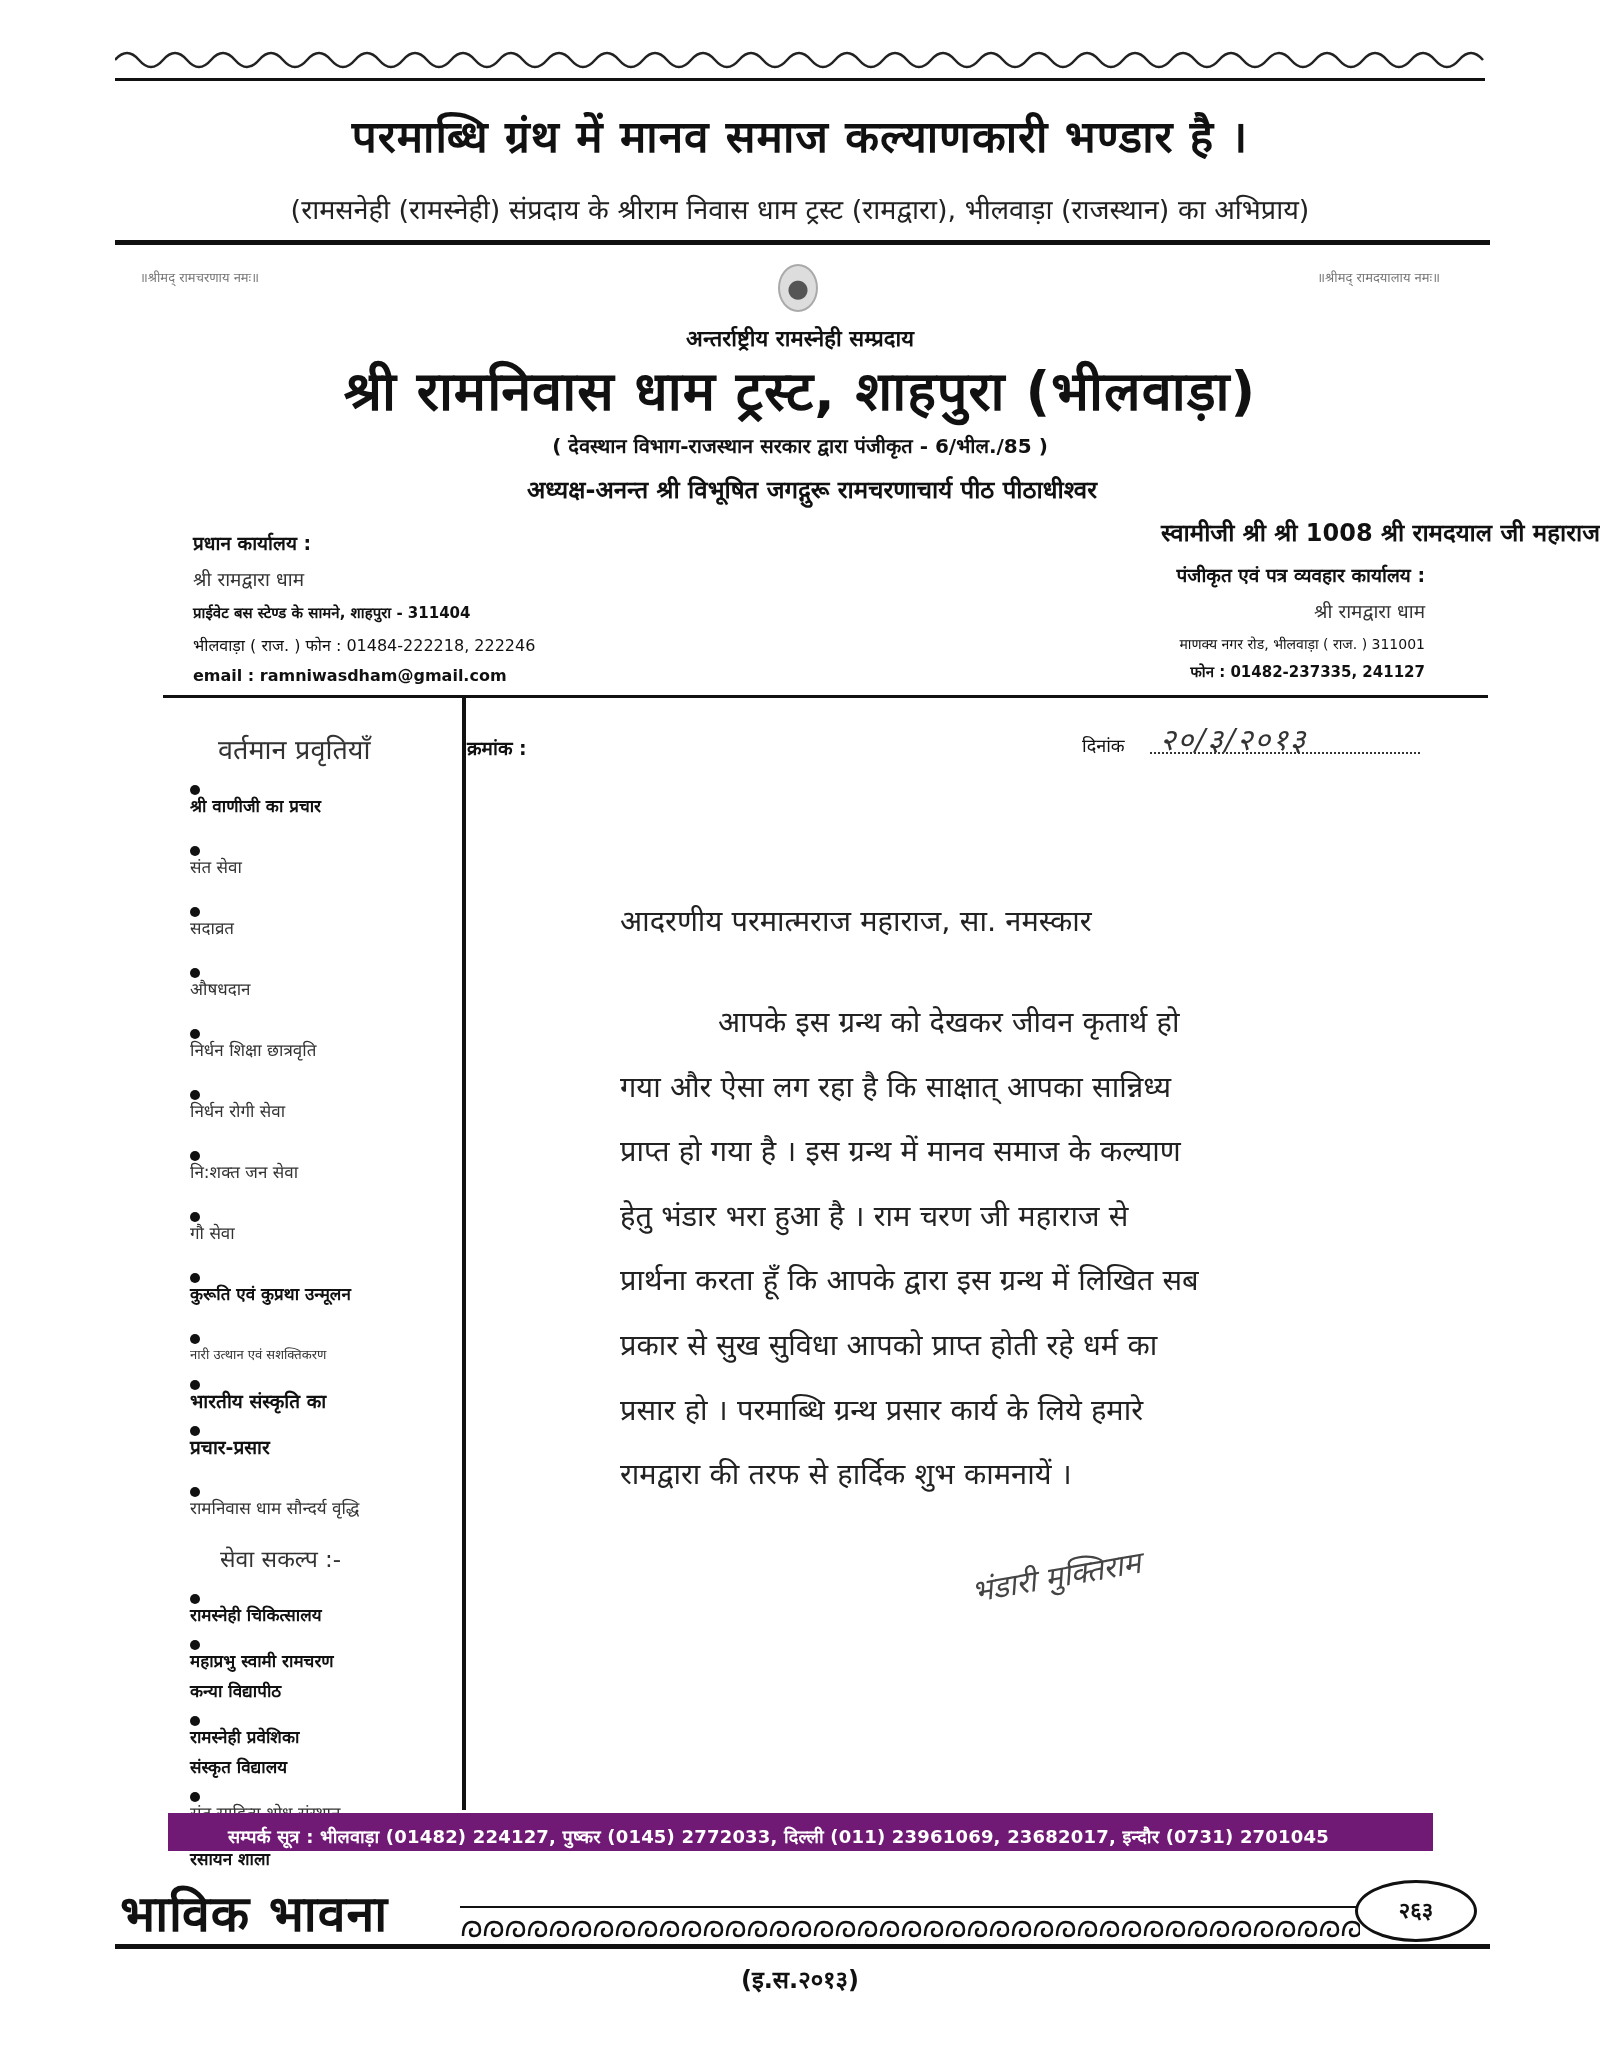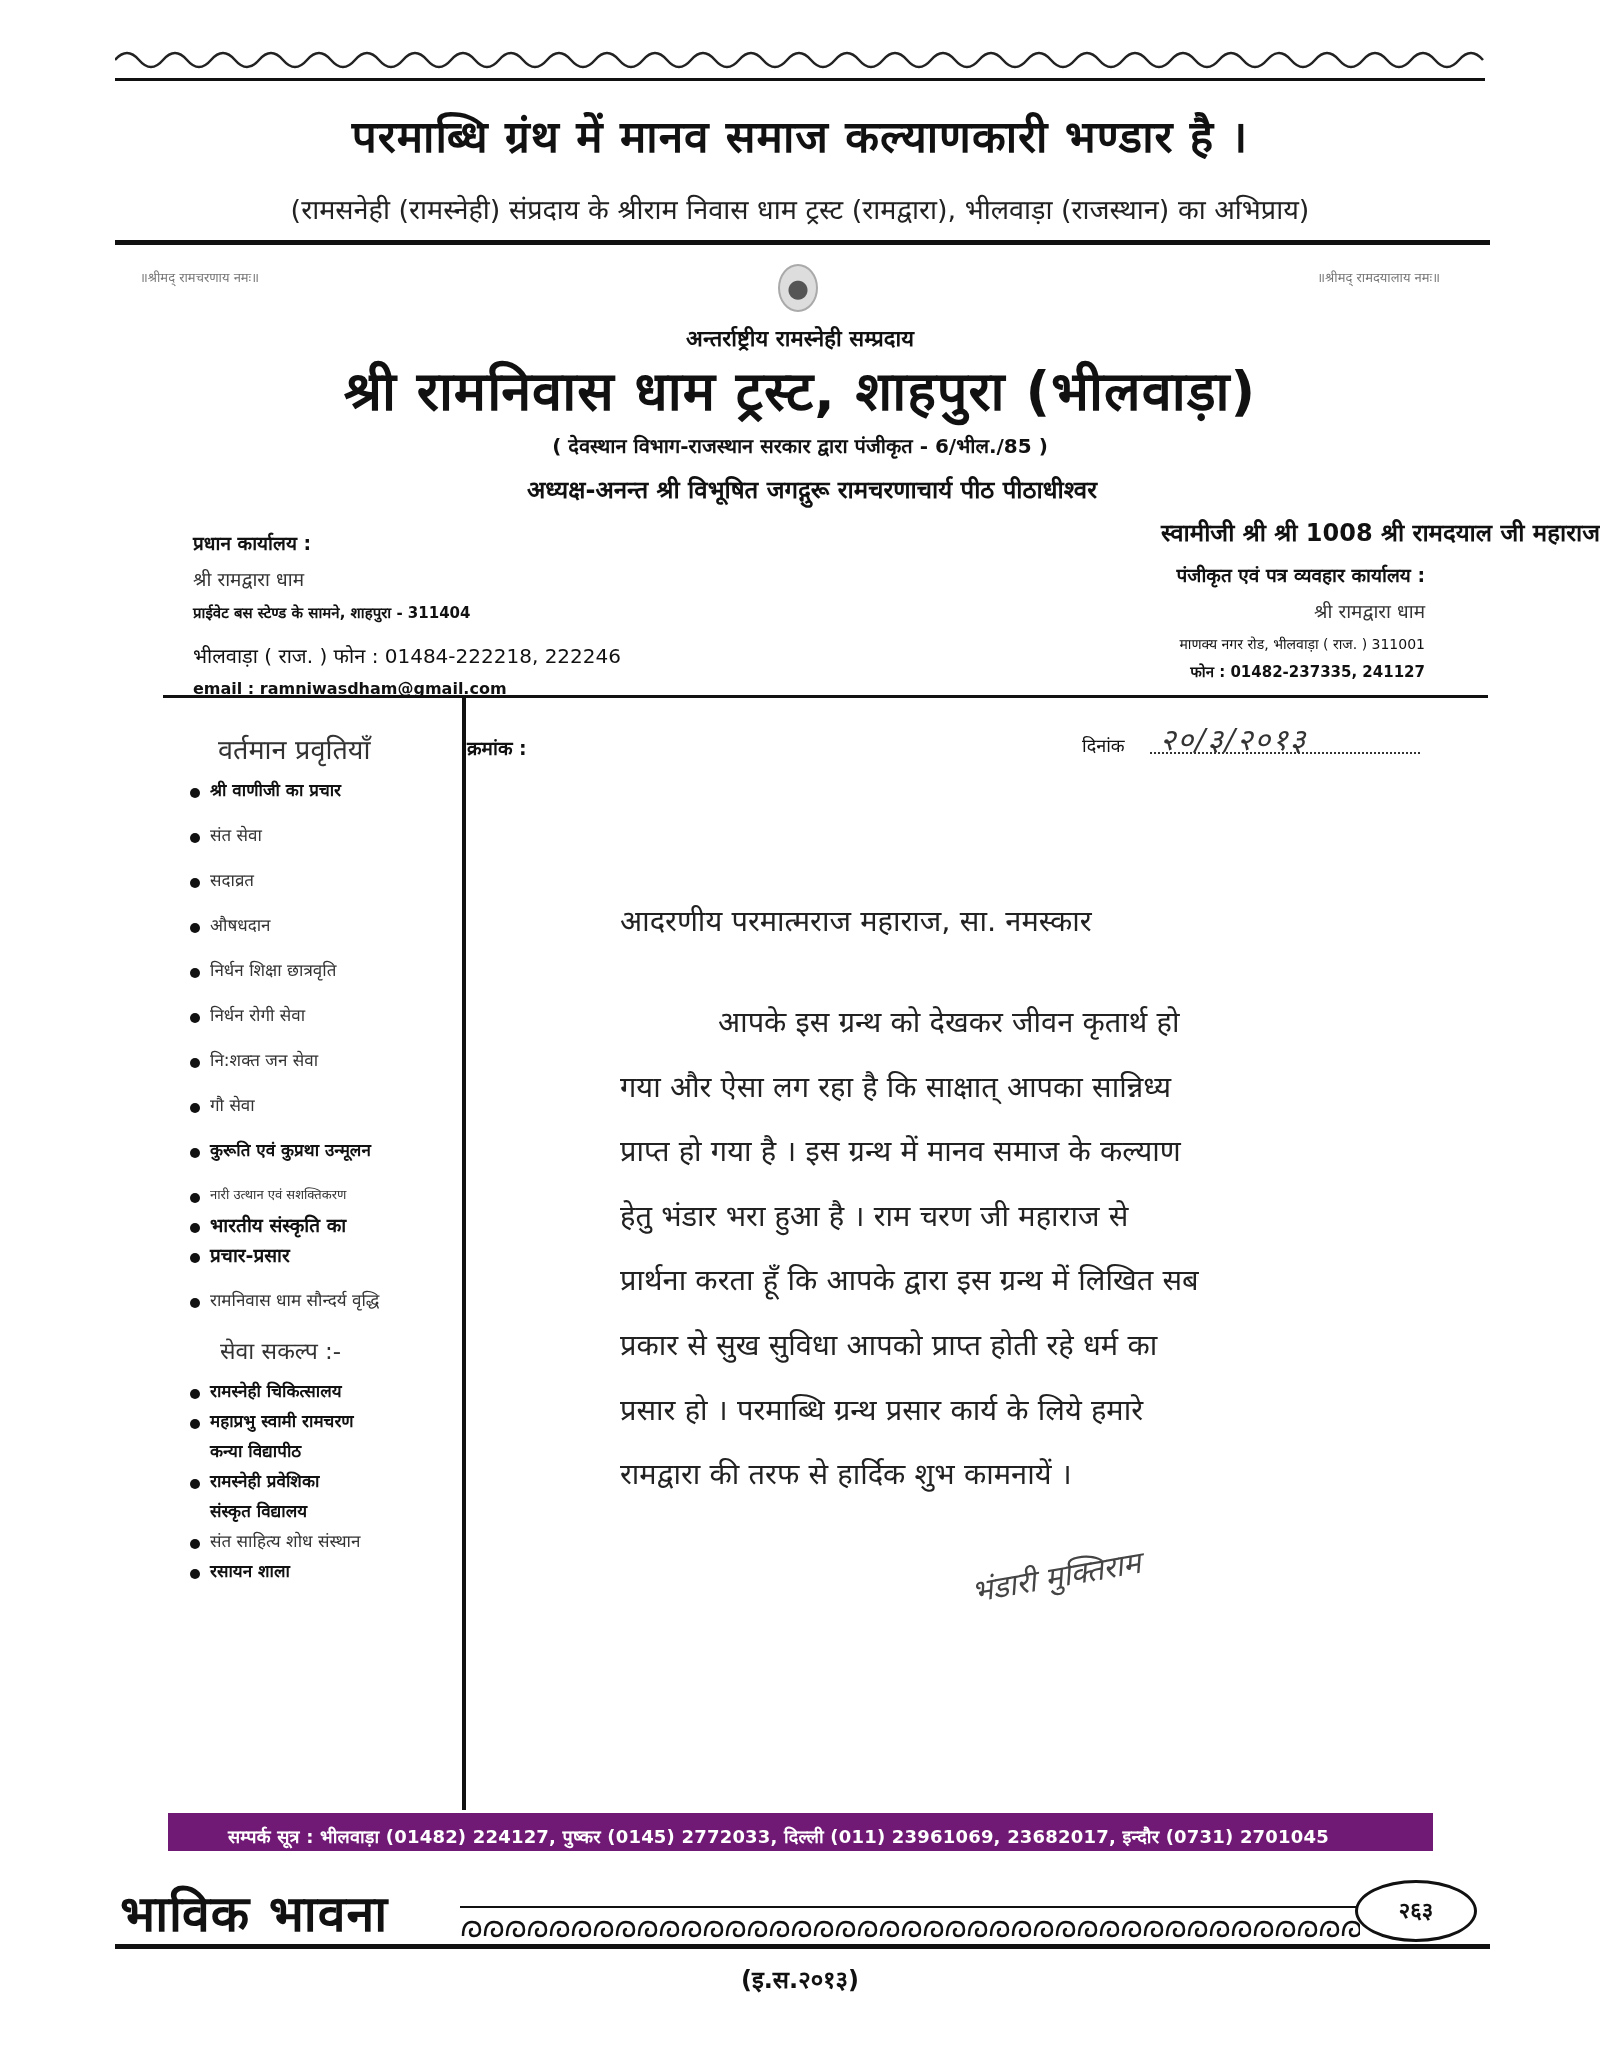--- a/index.html
+++ b/index.html
@@ -26,35 +26,35 @@
   .org-line1 { left: 0; top: 322px; width: 1600px; text-align: center; font-size: 22px; font-weight: bold; }
   .org-name { left: 0; top: 352px; width: 1600px; text-align: center; font-size: 54px; font-weight: bold; letter-spacing: 1px; }
   .org-reg { left: 0; top: 432px; width: 1600px; text-align: center; font-size: 20px; font-weight: bold; }
   .org-head { left: 0; top: 472px; width: 1600px; text-align: center; font-size: 24px; font-weight: bold; padding-left: 24px; }
   .org-swami { left: 0; top: 515px; width: 1600px; text-align: right; font-size: 24px; font-weight: bold; }
 
   .office-left { left: 193px; top: 530px; width: 500px; }
   .office-left .ol-title { font-size: 19px; font-weight: bold; }
   .office-left .ol-name { font-size: 19px; margin-top: 10px; color: #333; }
   .office-left .ol-addr { font-size: 15px; font-weight: bold; margin-top: 10px; }
-  .office-left .ol-phone { font-size: 20px; margin-top: 20px; }
+  .office-left .ol-phone { font-size: 16px; margin-top: 12px; }
   .office-left .ol-email { font-size: 16px; font-weight: bold; margin-top: 10px; }
 
   .office-right { right: 175px; top: 562px; width: 480px; text-align: right; }
   .office-right .or-title { font-size: 19px; font-weight: bold; }
   .office-right .or-name { font-size: 19px; margin-top: 10px; color: #333; }
   .office-right .or-addr { font-size: 14px; margin-top: 10px; }
   .office-right .or-phone { font-size: 15px; margin-top: 8px; font-weight: bold; }
 
   .rule-body { left: 163px; top: 695px; width: 1325px; height: 3px; }
   .vdivider { left: 462px; top: 697px; width: 4px; height: 1113px; background: #111; }
 
   .sidebar { left: 190px; top: 730px; width: 265px; }
   .sb-heading { font-size: 27px; color: #333; margin-left: 28px; margin-bottom: 12px; }
-  .sb-item { display: flex; align-items: center; font-size: 17px; font-weight: bold; line-height: 22px; margin-bottom: 23px; }
+  .sb-item { display: flex; align-items: flex-start; font-size: 17px; font-weight: bold; line-height: 22px; margin-bottom: 23px; flex-direction: column; }
   .sb-item.tight { margin-bottom: 8px; }
   .sb-item.light { font-weight: normal; color: #333; }
   .sb-item.small { font-size: 13px; }
   .sb-item.big { font-size: 19px; }
   .bullet { width: 10px; height: 10px; border-radius: 50%; background: #111; margin: 6px 10px 0 0; flex: none; }
   .bullet-space { width: 10px; margin-right: 10px; flex: none; }
   .sb-heading2 { font-size: 23px; color: #333; margin: 14px 0 14px 30px; }
 
   .ref-label { left: 467px; top: 735px; font-size: 19px; font-weight: bold; }
   .date-label { left: 1082px; top: 733px; font-size: 18px; }

